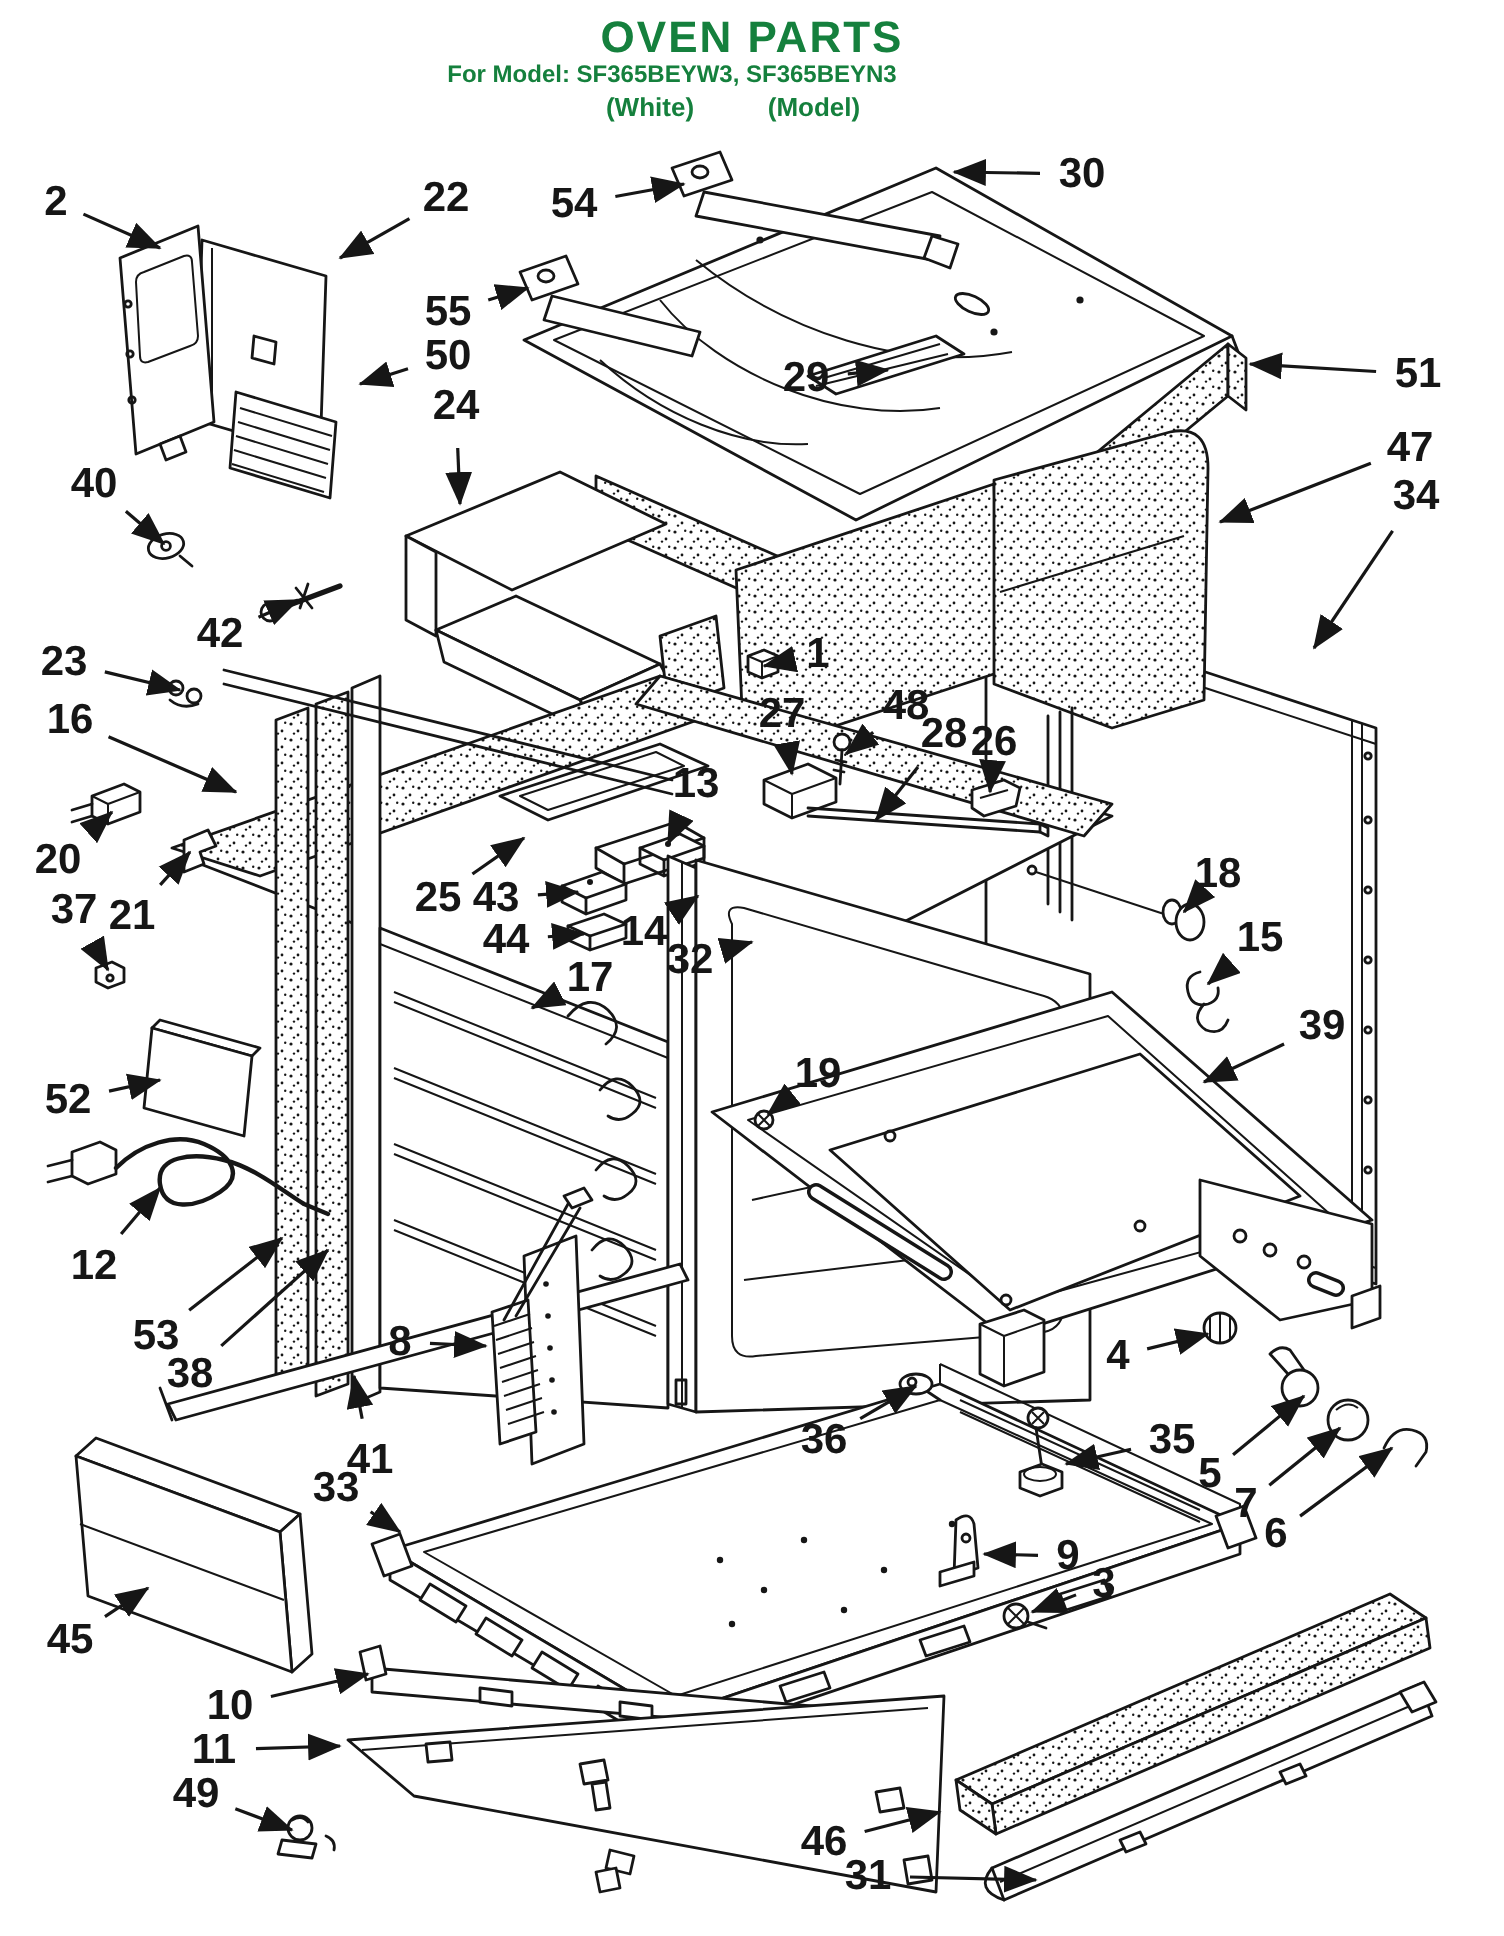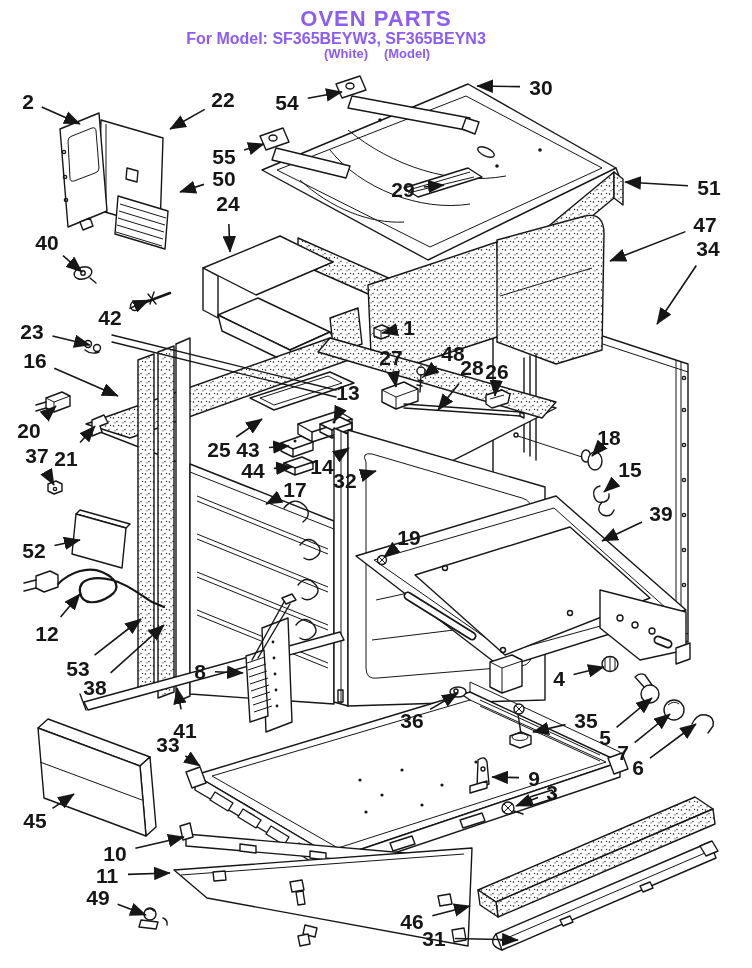--- a/index.html
+++ b/index.html
@@ -1,21 +1,21 @@
 <!DOCTYPE html>
 <html><head>
 <meta charset="utf-8">
 <style>
   html,body{margin:0;padding:0;background:#fff;}
   #stage{position:relative;width:752px;height:968px;background:#fff;overflow:hidden;
-         font-family:"Liberation Sans", sans-serif;color:#8b5cf6;}
+         font-family:"Liberation Sans", sans-serif;color:#15803d;}
   .hline{position:absolute;white-space:nowrap;font-weight:bold;transform:translateX(-50%);}
   #title{top:6px;left:376px;font-size:22px;letter-spacing:1px;}
-  #model{top:30px;left:336px;font-size:16px;}
-  #finL{top:46px;left:346px;font-size:13px;}
+  #model{top:30px;left:336px;font-size:12px;}
+  #finL{top:46px;left:325px;font-size:13px;}
   #finR{top:46px;left:407px;font-size:13px;}
   svg{position:absolute;top:0;left:0;}
   path,line,polyline,circle,ellipse,rect{vector-effect:non-scaling-stroke;}
   .ln{fill:none;stroke:#161616;stroke-width:1.4;stroke-linejoin:round;stroke-linecap:round;}
   .th{fill:none;stroke:#161616;stroke-width:1;stroke-linejoin:round;}
   .fw{fill:#ffffff;stroke:#161616;stroke-width:1.4;stroke-linejoin:round;}
   .fs{fill:url(#st);stroke:#161616;stroke-width:1.4;stroke-linejoin:round;}
   .dot{fill:#161616;stroke:none;}
   .slotO{fill:none;stroke:#161616;stroke-width:9;stroke-linecap:round;}
   .slotI{fill:none;stroke:#ffffff;stroke-width:5.5;stroke-linecap:round;}

